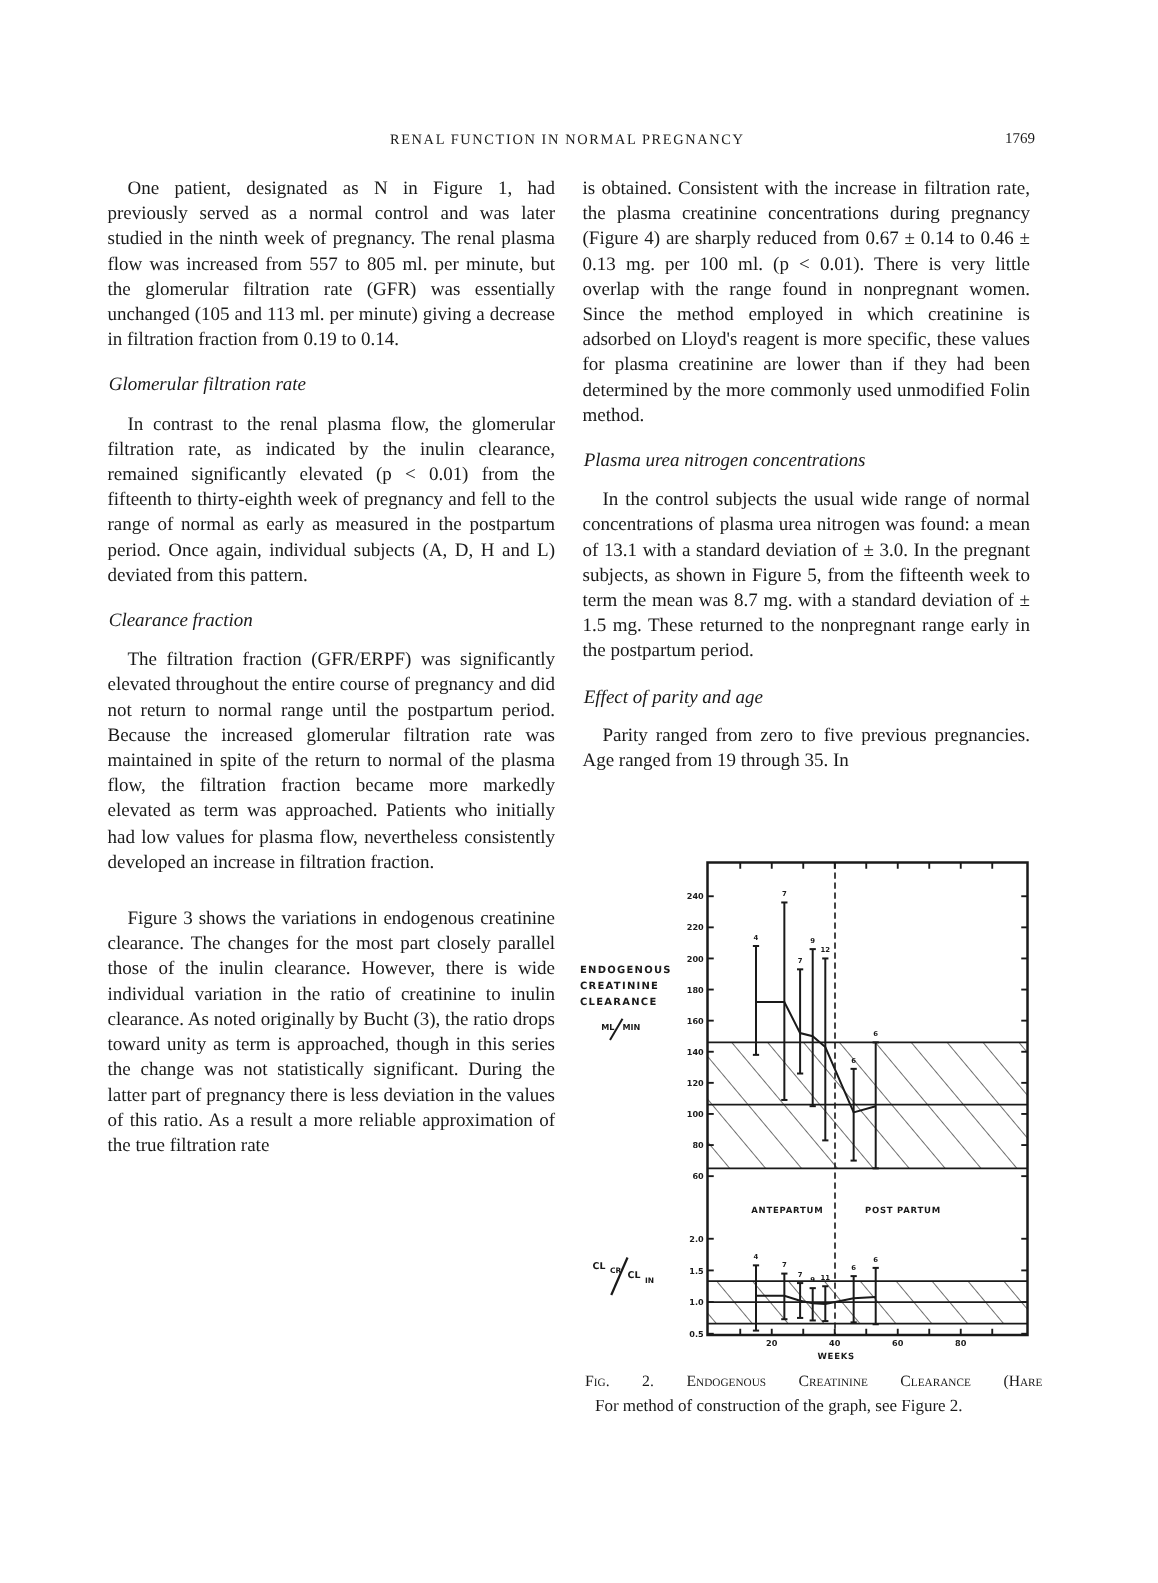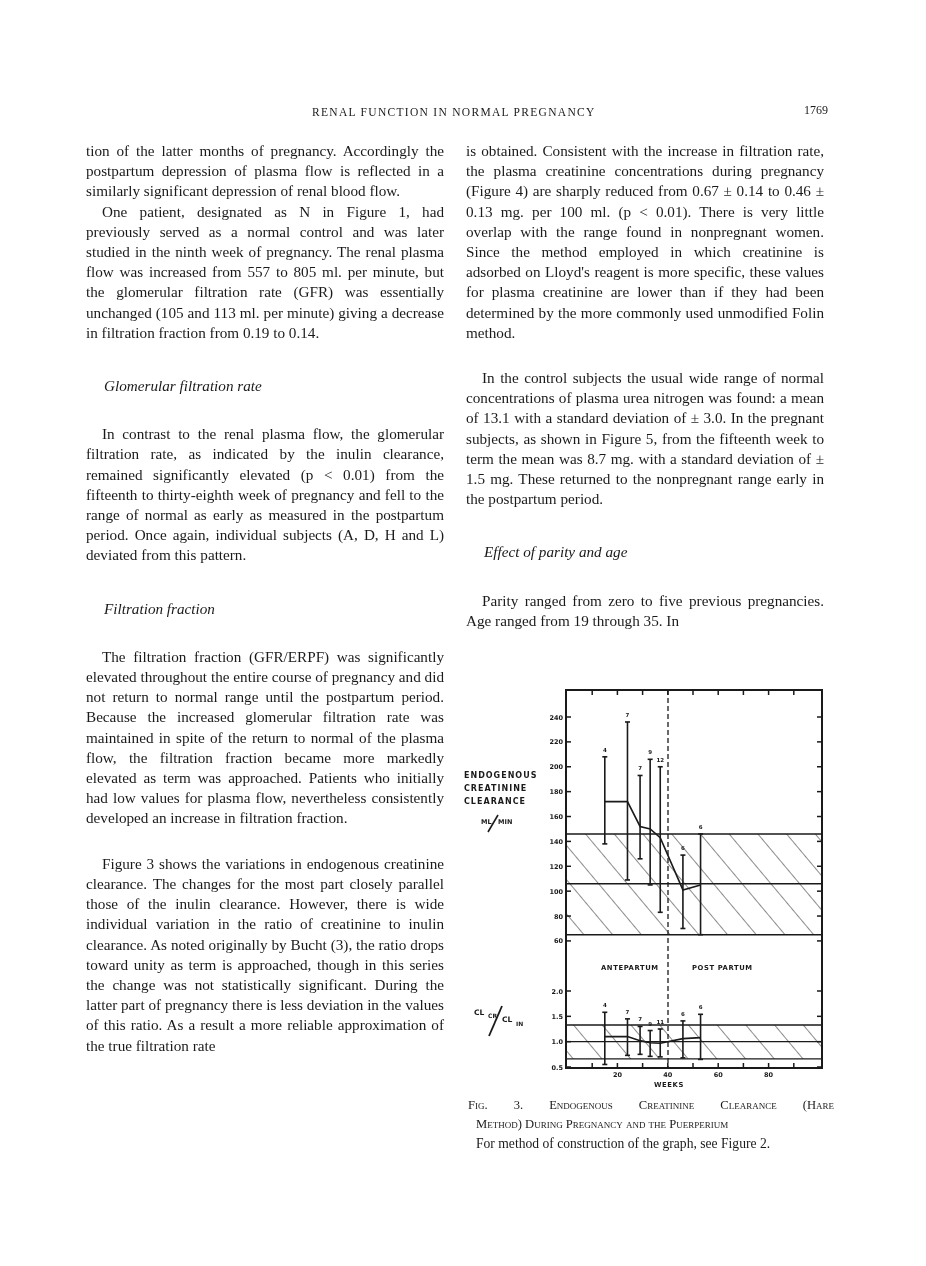--- a/index.html
+++ b/index.html
@@ -6,59 +6,59 @@
   body { width: 926px; height: 1266px; position: relative; overflow: hidden;
          font-family: "Liberation Serif", "DejaVu Serif", serif; color: #1a1a1a; }
   .running-head { position: absolute; top: 106px; left: 300px; width: 528px; height: 20px; }
   .running-head .title { position: absolute; left: 12px; top: 0; font-size: 11.5px; letter-spacing: 1.3px; }
   .running-head .pageno { position: absolute; right: 0; top: -3px; font-size: 12px; }
   .col { position: absolute; top: 141px; width: 358px; font-size: 15.2px; line-height: 20.2px; text-align: justify; }
   .col.left { left: 86px; }
   .col.right { left: 466px; }
   .col p { margin: 0; text-indent: 16px; }
   .col p.noindent { text-indent: 0; }
-  .col h3 { margin: 18px; font-weight: normal; font-style: italic; font-size: 15.2px; line-height: 20.2px; text-align: left; }
+  .col h3 { margin: 1px; font-weight: normal; font-style: italic; font-size: 15.2px; line-height: 20.2px; text-align: left; }
   .col h3.hang { padding-left: 16px; text-indent: -16px; }
   .gap-h { height: 15px; }
   .gap-p { height: 10px; }
   .figure { position: absolute; left: 460px; top: 684px; width: 380px; height: 420px; }
   .figure svg { position: absolute; left: 0; top: 0; }
   .caption { position: absolute; left: 468px; top: 1096px; width: 366px; font-size: 12.6px; line-height: 19px; }
   .caption .line1 { font-variant: small-caps; text-align: justify; text-align-last: justify; }
   .caption .line2 { font-variant: small-caps; padding-left: 8px; }
   .caption .note { font-size: 13.6px; padding-left: 8px; }
   .ax-txt { font-family: "DejaVu Sans", sans-serif; font-weight: bold; fill: #1a1a1a; }
 </style>
 </head>
 <body>
 
 <div class="running-head">
   <span class="title">RENAL FUNCTION IN NORMAL PREGNANCY</span>
   <span class="pageno">1769</span>
 </div>
 
 <div class="col left">
-  <p class="noindent">tion of the latter months of pregnancy. Accordingly the postpartum depression of plasma flow is reflected in a similarly significant depression of renal blood flow.</p>
   <p>One patient, designated as N in Figure 1, had previously served as a normal control and was later studied in the ninth week of pregnancy. The renal plasma flow was increased from 557 to 805 ml. per minute, but the glomerular filtration rate (GFR) was essentially unchanged (105 and 113 ml. per minute) giving a decrease in filtration fraction from 0.19 to 0.14.</p>
   <div class="gap-h"></div>
   <h3>Glomerular filtration rate</h3>
   <div class="gap-p"></div>
   <p>In contrast to the renal plasma flow, the glomerular filtration rate, as indicated by the inulin clearance, remained significantly elevated (p &lt; 0.01) from the fifteenth to thirty-eighth week of pregnancy and fell to the range of normal as early as measured in the postpartum period. Once again, individual subjects (A, D, H and L) deviated from this pattern.</p>
   <div class="gap-h"></div>
-  <h3>Filtration fraction</h3>
+  <h3>Clearance fraction</h3>
   <div class="gap-p"></div>
   <p>The filtration fraction (GFR/ERPF) was significantly elevated throughout the entire course of pregnancy and did not return to normal range until the postpartum period. Because the increased glomerular filtration rate was maintained in spite of the return to normal of the plasma flow, the filtration fraction became more markedly elevated as term was approached. Patients who initially had low values for plasma flow, nevertheless consistently developed an increase in filtration fraction.</p>
   <div class="gap-h"></div>
   <div class="gap-p"></div>
   <p>Figure 3 shows the variations in endogenous creatinine clearance. The changes for the most part closely parallel those of the inulin clearance. However, there is wide individual variation in the ratio of creatinine to inulin clearance. As noted originally by Bucht (3), the ratio drops toward unity as term is approached, though in this series the change was not statistically significant. During the latter part of pregnancy there is less deviation in the values of this ratio. As a result a more reliable approximation of the true filtration rate</p>
 </div>
 
 <div class="col right">
   <p class="noindent">is obtained. Consistent with the increase in filtration rate, the plasma creatinine concentrations during pregnancy (Figure 4) are sharply reduced from 0.67 ± 0.14 to 0.46 ± 0.13 mg. per 100 ml. (p &lt; 0.01). There is very little overlap with the range found in nonpregnant women. Since the method employed in which creatinine is adsorbed on Lloyd's reagent is more specific, these values for plasma creatinine are lower than if they had been determined by the more commonly used unmodified Folin method.</p>
   <div class="gap-h"></div>
+  <h3>Plasma urea nitrogen concentrations</h3>
   <div class="gap-p"></div>
   <p>In the control subjects the usual wide range of normal concentrations of plasma urea nitrogen was found: a mean of 13.1 with a standard deviation of ± 3.0. In the pregnant subjects, as shown in Figure 5, from the fifteenth week to term the mean was 8.7 mg. with a standard deviation of ± 1.5 mg. These returned to the nonpregnant range early in the postpartum period.</p>
   <div class="gap-h"></div>
   <h3>Effect of parity and age</h3>
   <div class="gap-p"></div>
   <p>Parity ranged from zero to five previous pregnancies. Age ranged from 19 through 35. In</p>
 </div>
 
 <div class="figure">
   <svg id="fig-svg" width="380" height="420" viewBox="460 684 380 420">
@@ -220,16 +220,15 @@
     <text class="ax-txt" x="502" y="1022" font-size="7.5">CL</text>
     <text class="ax-txt" x="516" y="1026" font-size="6">IN</text>
 
     <text class="ax-txt" x="601" y="970" font-size="6.8" letter-spacing="0.6">ANTEPARTUM</text>
     <text class="ax-txt" x="692" y="970" font-size="6.8" letter-spacing="0.6">POST PARTUM</text>
     <text class="ax-txt" x="654" y="1087" font-size="6.8" letter-spacing="0.6">WEEKS</text>
   </svg>
 </div>
 
 <div class="caption">
-  <div class="line1">Fig. 3. Endogenous Creatinine Clearance (Hare</div>
-  <div class="line2">Method) During Pregnancy and the Puerperium</div>
+  <div class="line1">Fig. 2. Endogenous Creatinine Clearance (Hare</div>
   <div class="note">For method of construction of the graph, see Figure 2.</div>
 </div>
 
 </body></html>

